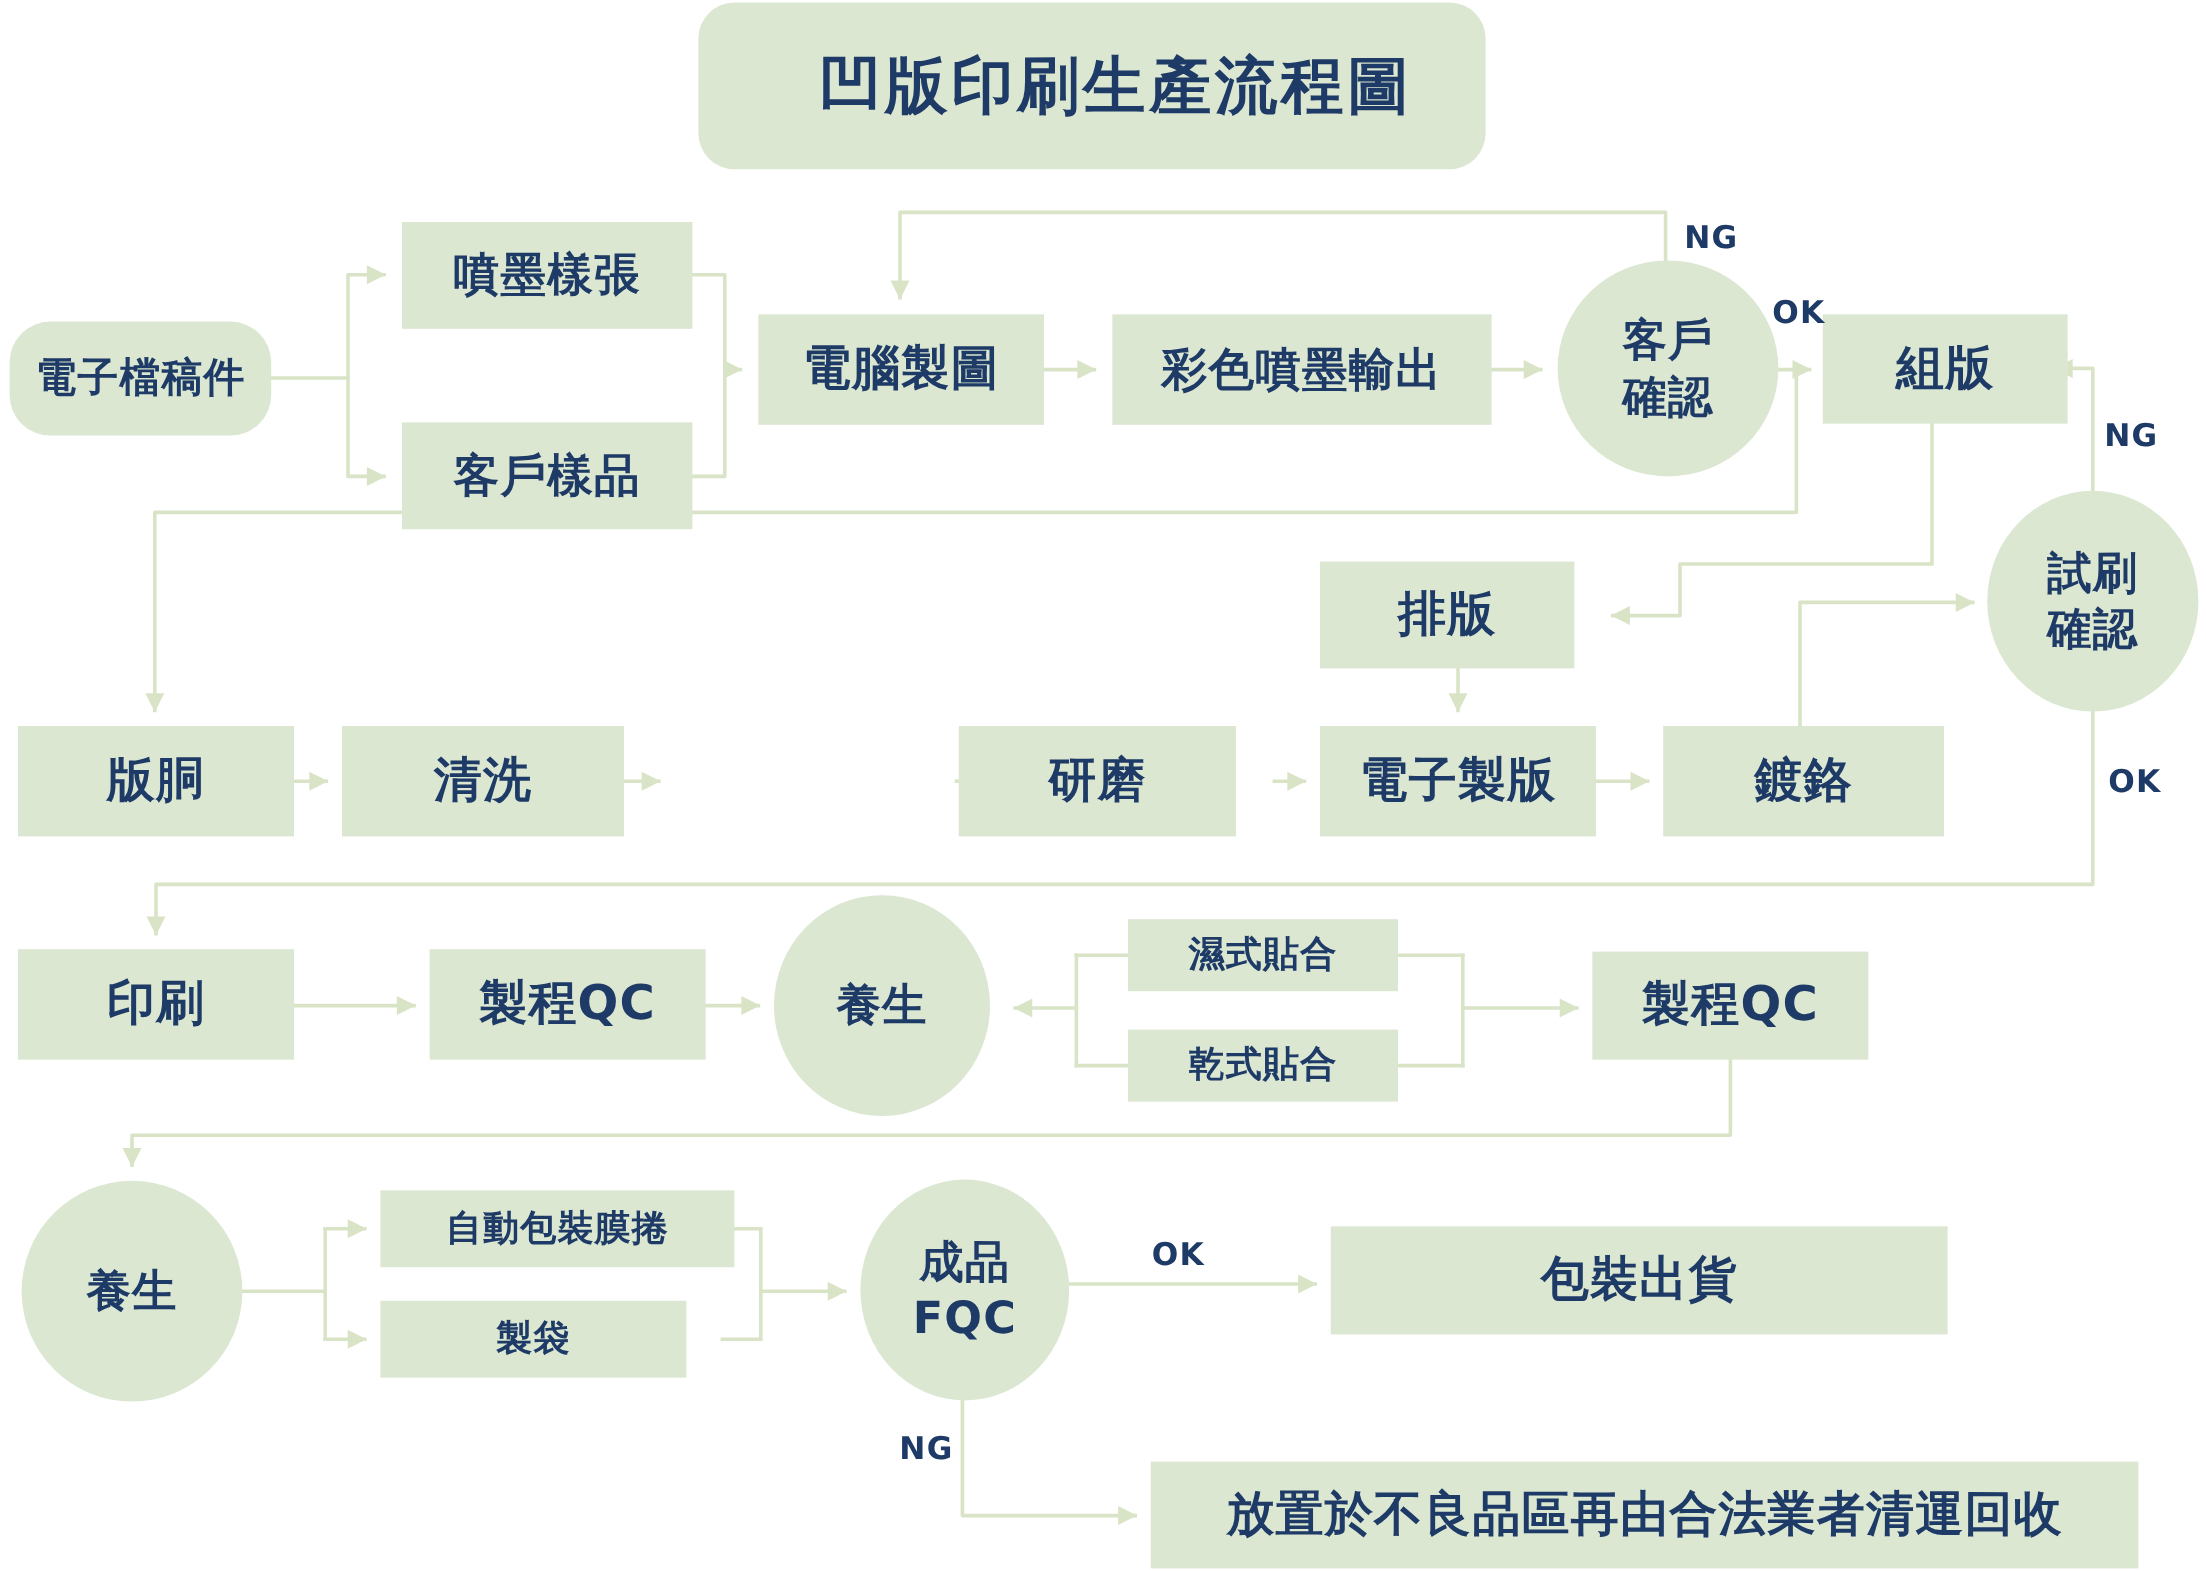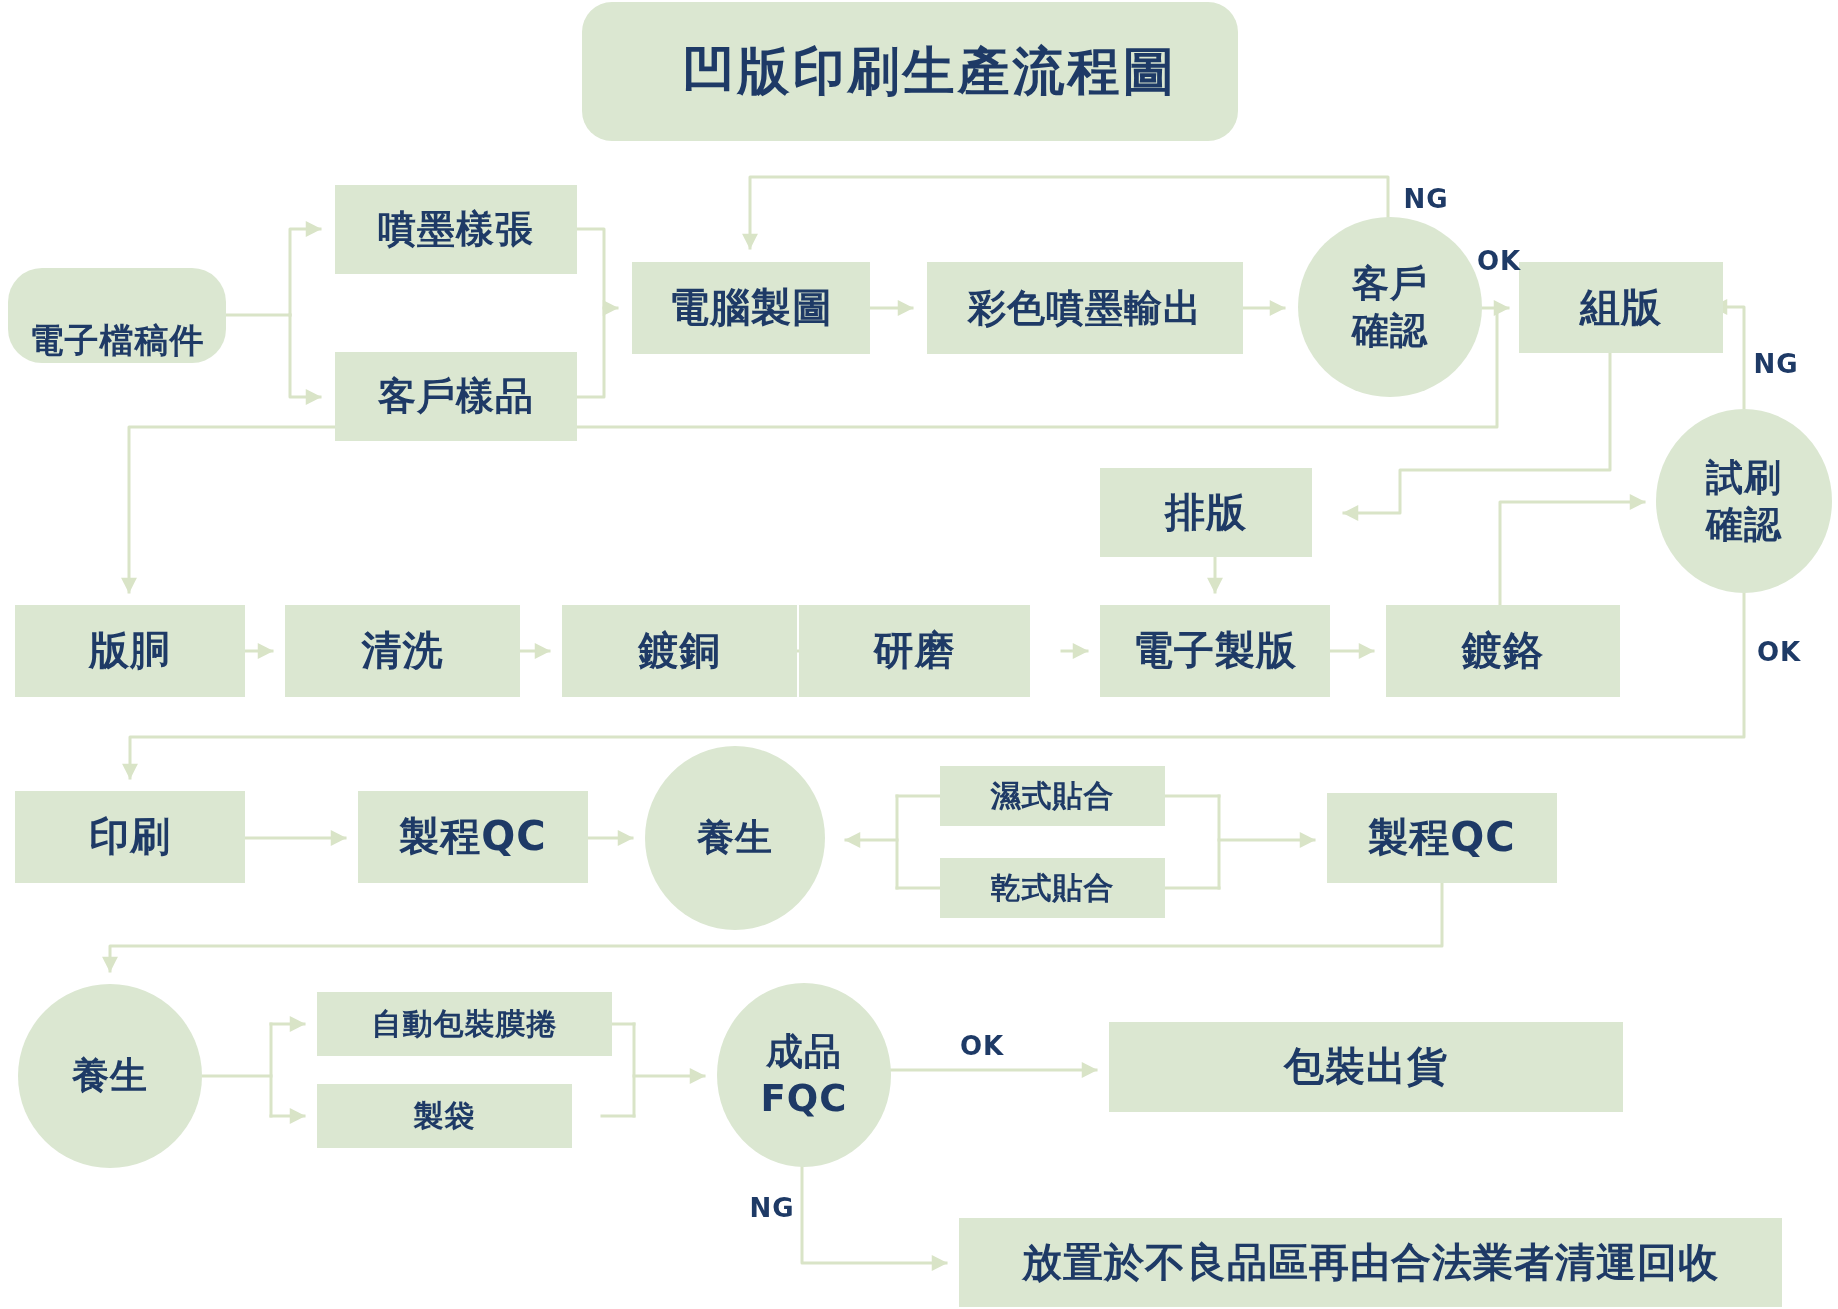--- a/index.html
+++ b/index.html
@@ -18,21 +18,21 @@
   .rounded{border-radius:34px;}
   .circle{border-radius:50%;}
   .title-box{
     position:absolute;display:flex;align-items:center;justify-content:center;
     background:#dbe7d1;color:#1e3a66;border-radius:30px;font-weight:700;
   }
   .edge-label{
     position:absolute;transform:translate(-50%,-50%);
     color:#1e3a66;font-weight:700;font-size:26px;letter-spacing:1px;
   }
-  .fs34{font-size:34px;align-items:flex-end;} .fs37{font-size:37px;} .fs38{font-size:38px;}
+  .fs34{font-size:34px;} .fs37{font-size:37px;} .fs38{font-size:38px;}
   .fs40{font-size:40px;} .fs30{font-size:30px;} .fs52{font-size:52px;letter-spacing:3px;padding-left:40px;}
 </style>
 </head>
 <body>
 
 <div id="canvas">
 
   <svg id="edge-layer" viewBox="0 0 1838 1309" xmlns="http://www.w3.org/2000/svg">
     <defs>
       <marker id="arrow" viewBox="0 0 12 12" markerUnits="userSpaceOnUse" markerWidth="19" markerHeight="19" refX="10" refY="6" orient="auto">
@@ -142,23 +142,20 @@
   </div>
 
   <div class="node rect fs40" style="left:15px;top:605px;width:230px;height:92px;">
     <span class="lbl">版胴</span>
   </div>
 
   <div class="node rect fs40" style="left:285px;top:605px;width:235px;height:92px;">
     <span class="lbl">清洗</span>
   </div>
 
-  <div class="node rect fs40" style="left:562px;top:605px;width:235px;height:92px;">
-    <span class="lbl">鍍銅</span>
-  </div>
 
   <div class="node rect fs40" style="left:799px;top:605px;width:231px;height:92px;">
     <span class="lbl">研磨</span>
   </div>
 
   <div class="node rect fs40" style="left:1100px;top:605px;width:230px;height:92px;">
     <span class="lbl">電子製版</span>
   </div>
 
   <div class="node rect fs40" style="left:1386px;top:605px;width:234px;height:92px;">

